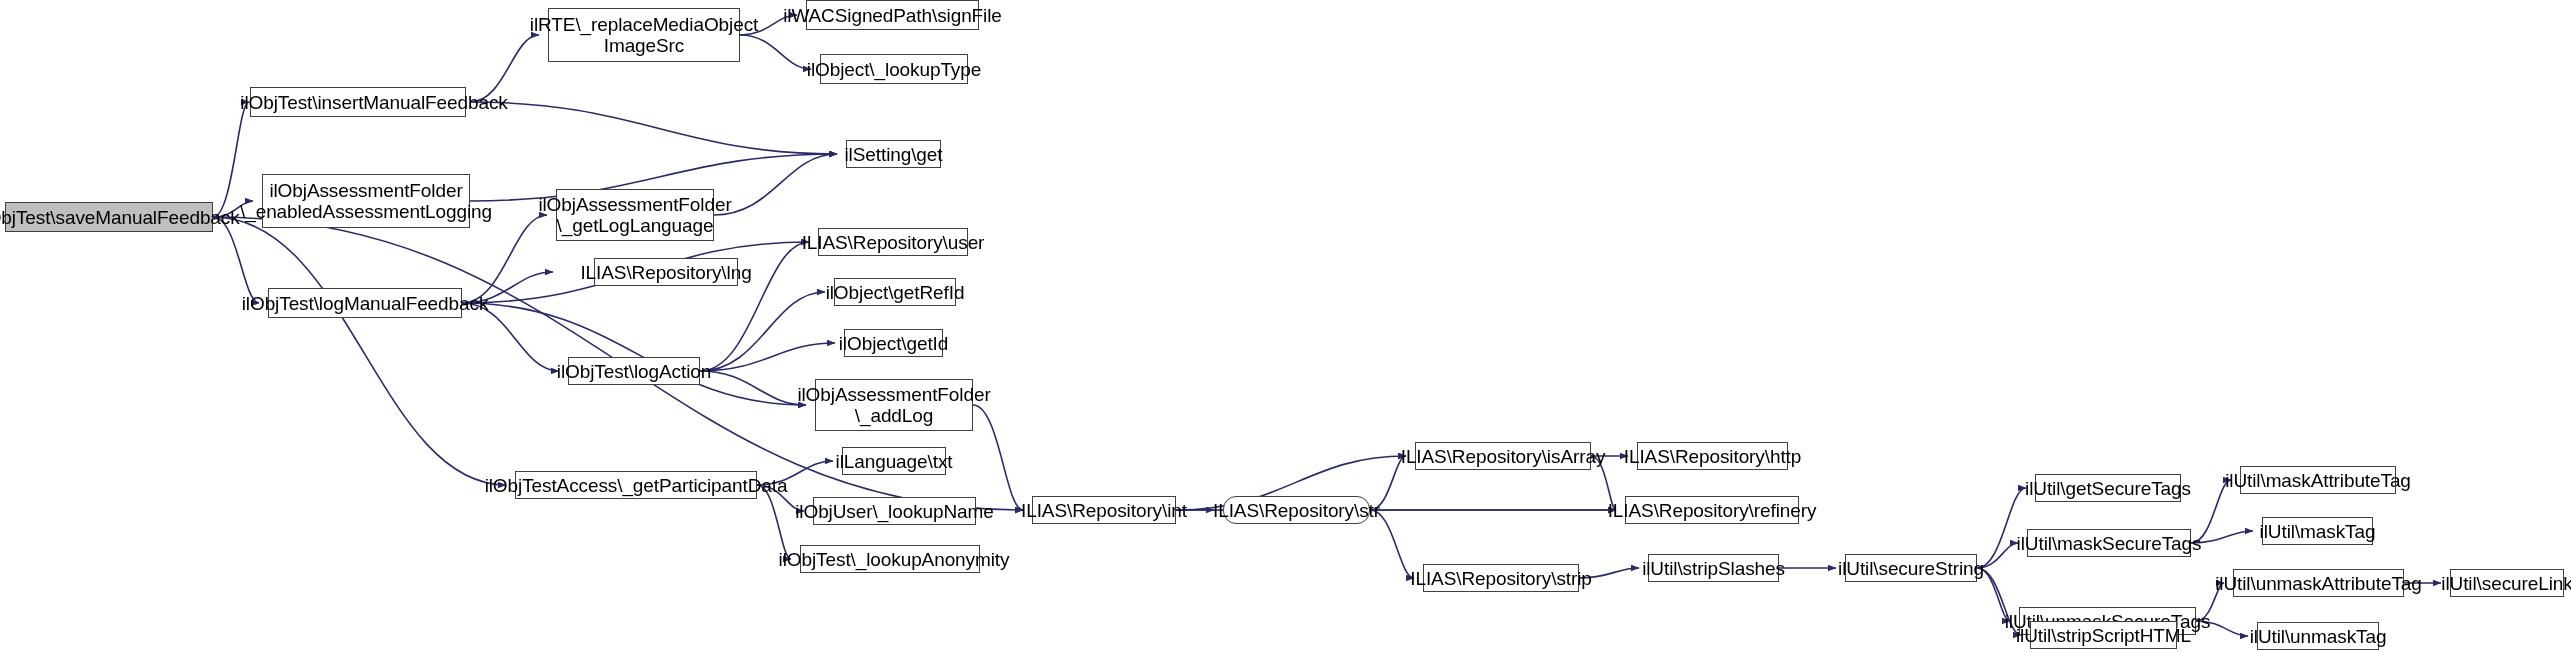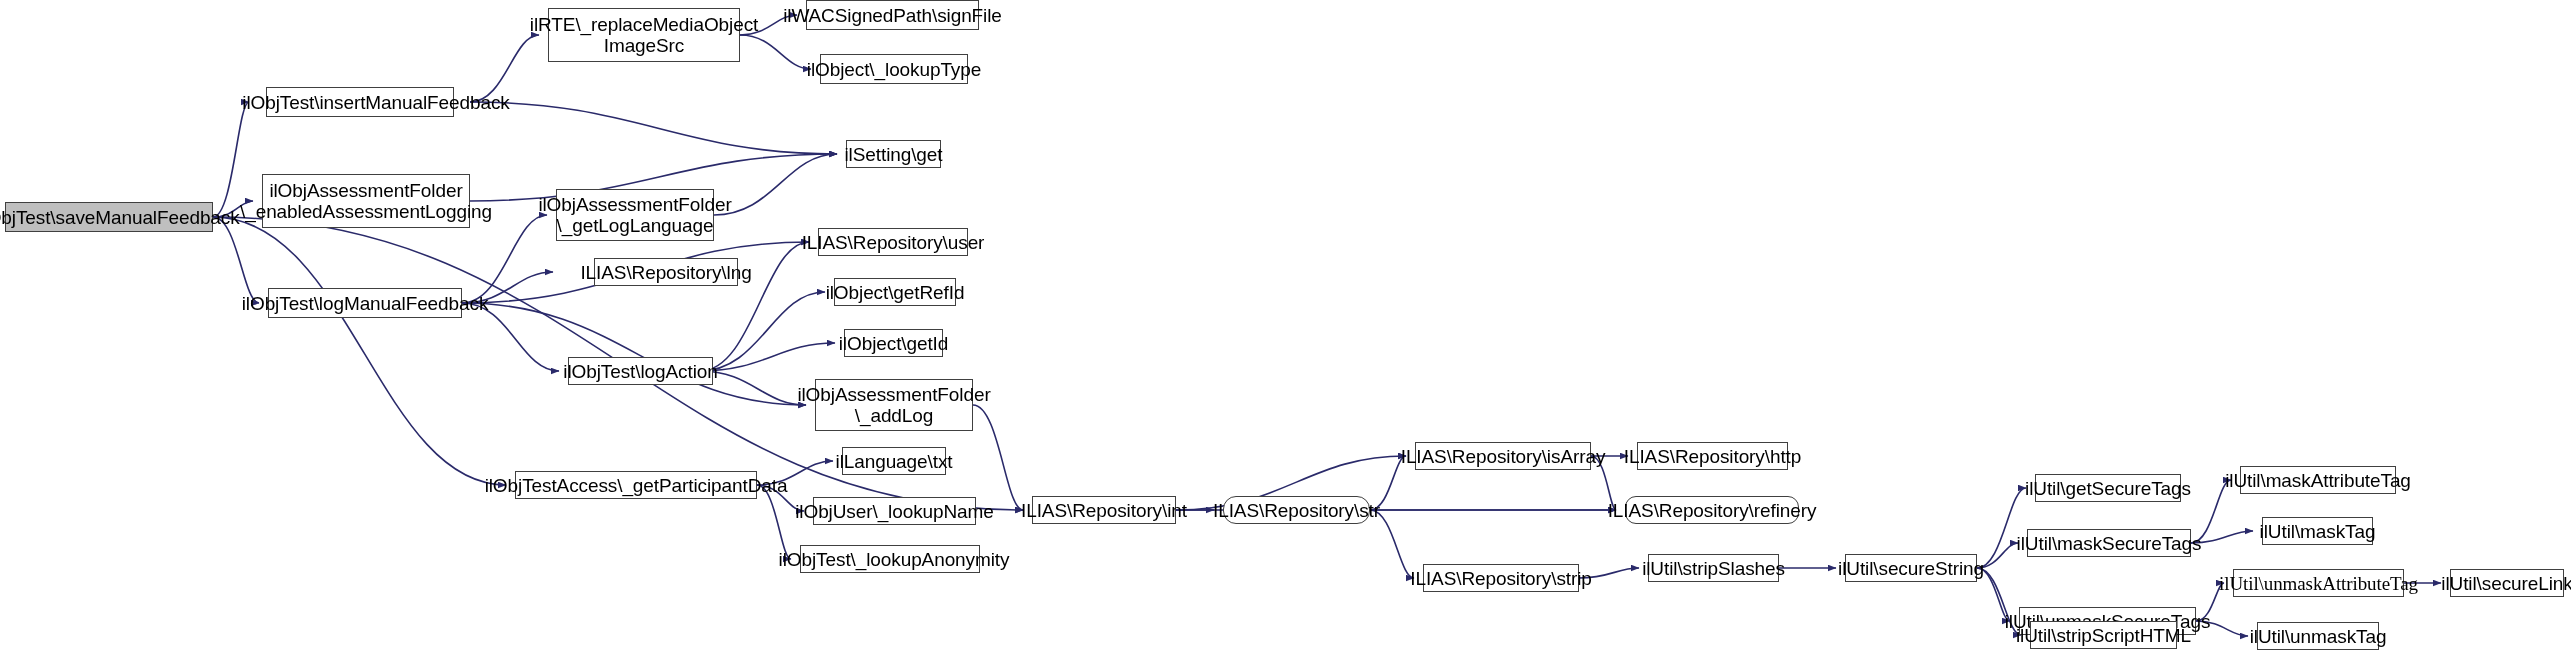--- a/index.html
+++ b/index.html
@@ -97,53 +97,53 @@
         <path d="M 1977 568 C 2000.85 568, 2006.15 635, 2021 635" fill="none" stroke="#2a2a6a" stroke-width="1.6" marker-end="url(#arrowhead)"></path>
         <path d="M 2191 543 C 2213.05 543, 2217.95 480, 2231 480" fill="none" stroke="#2a2a6a" stroke-width="1.6" marker-end="url(#arrowhead)"></path>
         <path d="M 2191 543 C 2222.95 543, 2230.05 531, 2253 531" fill="none" stroke="#2a2a6a" stroke-width="1.6" marker-end="url(#arrowhead)"></path>
         <path d="M 2196 621 C 2212.65 621, 2216.35 583, 2224 583" fill="none" stroke="#2a2a6a" stroke-width="1.6" marker-end="url(#arrowhead)"></path>
         <path d="M 2196 621 C 2223.45 621, 2229.55 636, 2248 636" fill="none" stroke="#2a2a6a" stroke-width="1.6" marker-end="url(#arrowhead)"></path>
         <path d="M 2404 583 C 2424.7 583, 2429.3 583, 2441 583" fill="none" stroke="#2a2a6a" stroke-width="1.6" marker-end="url(#arrowhead)"></path>
       </g>
   </svg>
   <div id="node-layer">
       <div class="graph-node root" style="left: 5px; top: 202px; width: 208px; height: 30px;">ilObjTest\saveManualFeedback</div>
-      <div class="graph-node" style="left: 266px; top: 87px; width: 188px; height: 30px; padding-left: 32px;">ilObjTest\insertManualFeedback</div>
+      <div class="graph-node" style="left: 250px; top: 87px; width: 216px; height: 30px; padding-left: 32px;">ilObjTest\insertManualFeedback</div>
       <div class="graph-node" style="left: 262px; top: 174px; width: 208px; height: 54px;">ilObjAssessmentFolder
 \_enabledAssessmentLogging</div>
       <div class="graph-node" style="left: 268px; top: 288px; width: 194px; height: 30px;">ilObjTest\logManualFeedback</div>
       <div class="graph-node" style="left: 548px; top: 8px; width: 192px; height: 54px;">ilRTE\_replaceMediaObject
 ImageSrc</div>
       <div class="graph-node" style="left: 806px; top: 0px; width: 173px; height: 30px;">ilWACSignedPath\signFile</div>
       <div class="graph-node" style="left: 820px; top: 54px; width: 148px; height: 30px;">ilObject\_lookupType</div>
       <div class="graph-node" style="left: 846px; top: 140px; width: 95px; height: 28px;">ilSetting\get</div>
       <div class="graph-node" style="left: 556px; top: 189px; width: 158px; height: 52px;">ilObjAssessmentFolder
 \_getLogLanguage</div>
       <div class="graph-node" style="left: 562px; top: 258px; width: 144px; height: 28px; margin-left: 32px;">ILIAS\Repository\lng</div>
       <div class="graph-node" style="left: 818px; top: 228px; width: 150px; height: 28px;">ILIAS\Repository\user</div>
       <div class="graph-node" style="left: 834px; top: 278px; width: 122px; height: 28px; text-align: right;">ilObject\getRefId</div>
       <div class="graph-node" style="left: 844px; top: 329px; width: 99px; height: 28px;">ilObject\getId</div>
       <div class="graph-node" style="left: 815px; top: 379px; width: 158px; height: 52px;">ilObjAssessmentFolder
 \_addLog</div>
-      <div class="graph-node" style="left: 568px; top: 357px; width: 145px; height: 28px;">ilObjTest\logAction</div>
+      <div class="graph-node" style="left: 568px; top: 357px; width: 132px; height: 28px;">ilObjTest\logAction</div>
       <div class="graph-node" style="left: 515px; top: 471px; width: 242px; height: 28px;">ilObjTestAccess\_getParticipantData</div>
       <div class="graph-node" style="left: 842px; top: 447px; width: 104px; height: 28px;">ilLanguage\txt</div>
       <div class="graph-node" style="left: 813px; top: 497px; width: 163px; height: 28px;">ilObjUser\_lookupName</div>
       <div class="graph-node" style="left: 800px; top: 545px; width: 180px; height: 28px; padding-left: 8px;">ilObjTest\_lookupAnonymity</div>
       <div class="graph-node" style="left: 1032px; top: 496px; width: 144px; height: 28px;">ILIAS\Repository\int</div>
       <div class="graph-node" style="left: 1223px; top: 496px; width: 147px; height: 28px; border-radius: 13px;">ILIAS\Repository\str</div>
       <div class="graph-node" style="left: 1415px; top: 442px; width: 176px; height: 28px;">ILIAS\Repository\isArray</div>
       <div class="graph-node" style="left: 1423px; top: 564px; width: 156px; height: 28px;">ILIAS\Repository\strip</div>
       <div class="graph-node" style="left: 1637px; top: 442px; width: 151px; height: 28px;">ILIAS\Repository\http</div>
-      <div class="graph-node" style="left: 1625px; top: 496px; width: 174px; height: 28px; border-radius: 11px;">ILIAS\Repository\refinery</div>
+      <div class="graph-node" style="left: 1625px; top: 496px; width: 174px; height: 28px;">ILIAS\Repository\refinery</div>
       <div class="graph-node" style="left: 1648px; top: 554px; width: 131px; height: 28px;">ilUtil\stripSlashes</div>
       <div class="graph-node" style="left: 1845px; top: 554px; width: 132px; height: 28px;">ilUtil\secureString</div>
       <div class="graph-node" style="left: 2035px; top: 474px; width: 146px; height: 28px;">ilUtil\getSecureTags</div>
       <div class="graph-node" style="left: 2027px; top: 529px; width: 164px; height: 28px;">ilUtil\maskSecureTags</div>
       <div class="graph-node" style="left: 2019px; top: 607px; width: 177px; height: 28px;">ilUtil\unmaskSecureTags</div>
       <div class="graph-node" style="left: 2030px; top: 621px; width: 147px; height: 28px;">ilUtil\stripScriptHTML</div>
       <div class="graph-node" style="left: 2240px; top: 466px; width: 156px; height: 28px;">ilUtil\maskAttributeTag</div>
       <div class="graph-node" style="left: 2262px; top: 517px; width: 111px; height: 28px;">ilUtil\maskTag</div>
-      <div class="graph-node" style="left: 2233px; top: 569px; width: 171px; height: 28px; font-family: Liberation Serif, serif;">ilUtil\unmaskAttributeTag</div>
+      <div class="graph-node" style="left: 2233px; top: 569px; width: 171px; height: 28px;">ilUtil\unmaskAttributeTag</div>
       <div class="graph-node" style="left: 2257px; top: 622px; width: 122px; height: 28px;">ilUtil\unmaskTag</div>
       <div class="graph-node" style="left: 2450px; top: 569px; width: 114px; height: 28px;">ilUtil\secureLink</div>
     </div>
 </div>
 
 </body></html>

